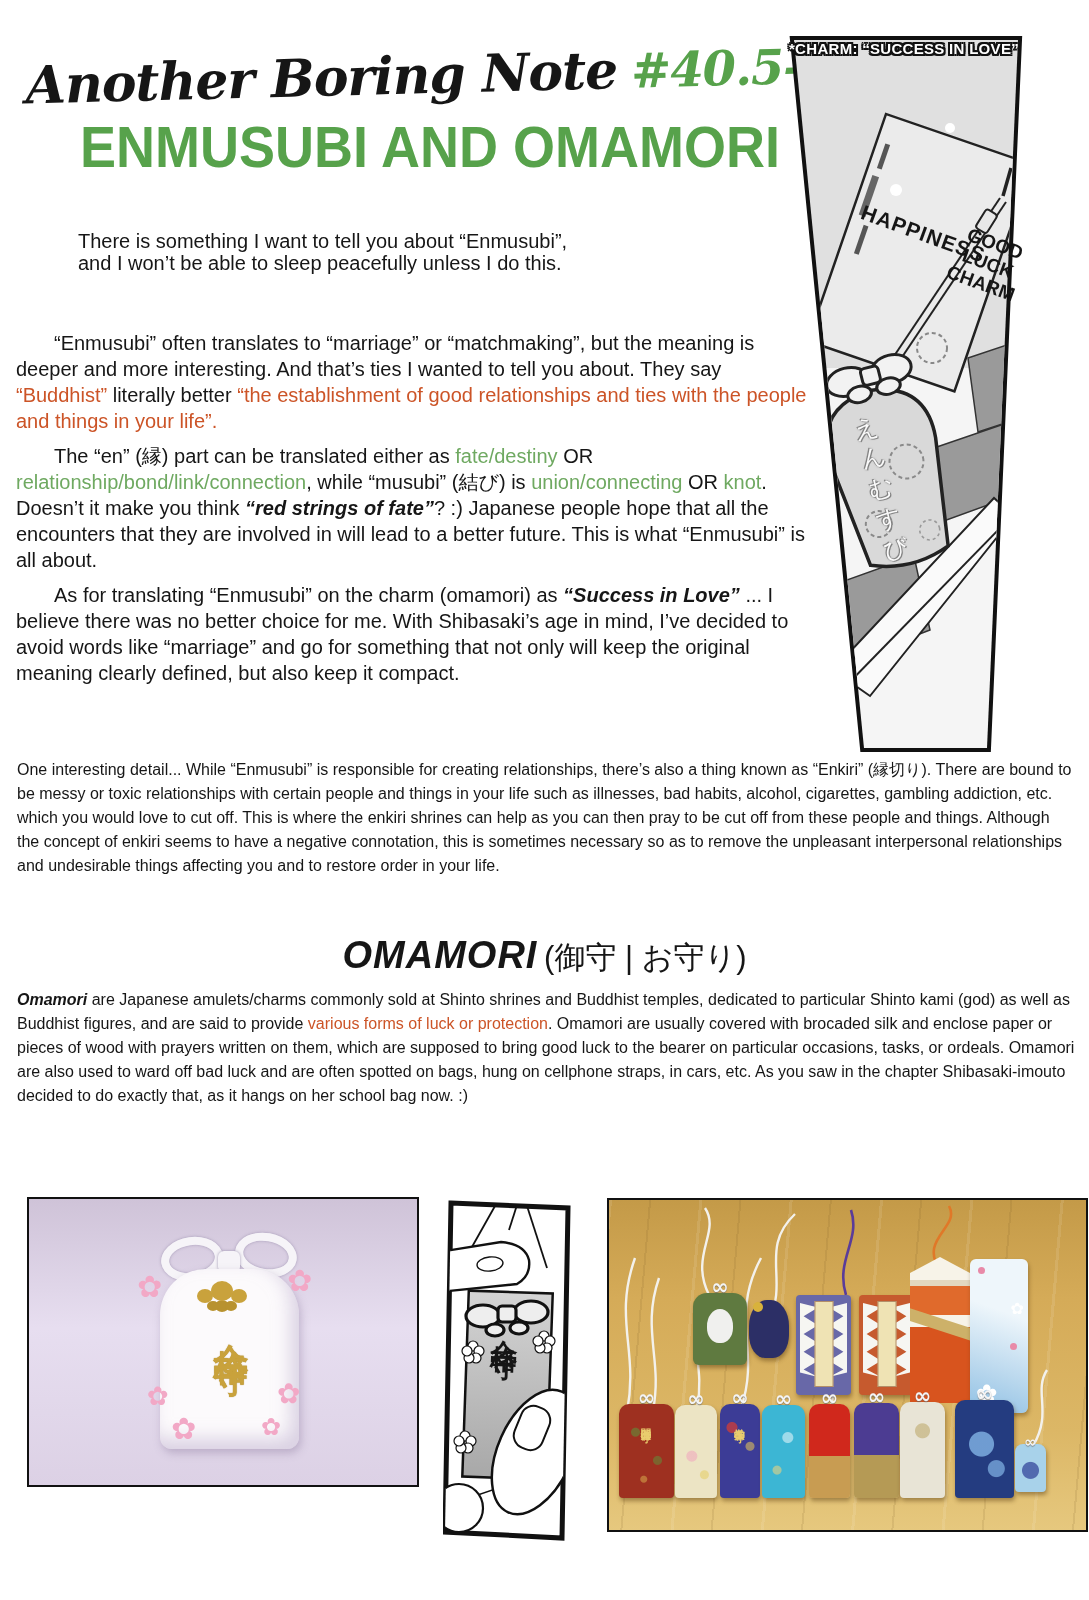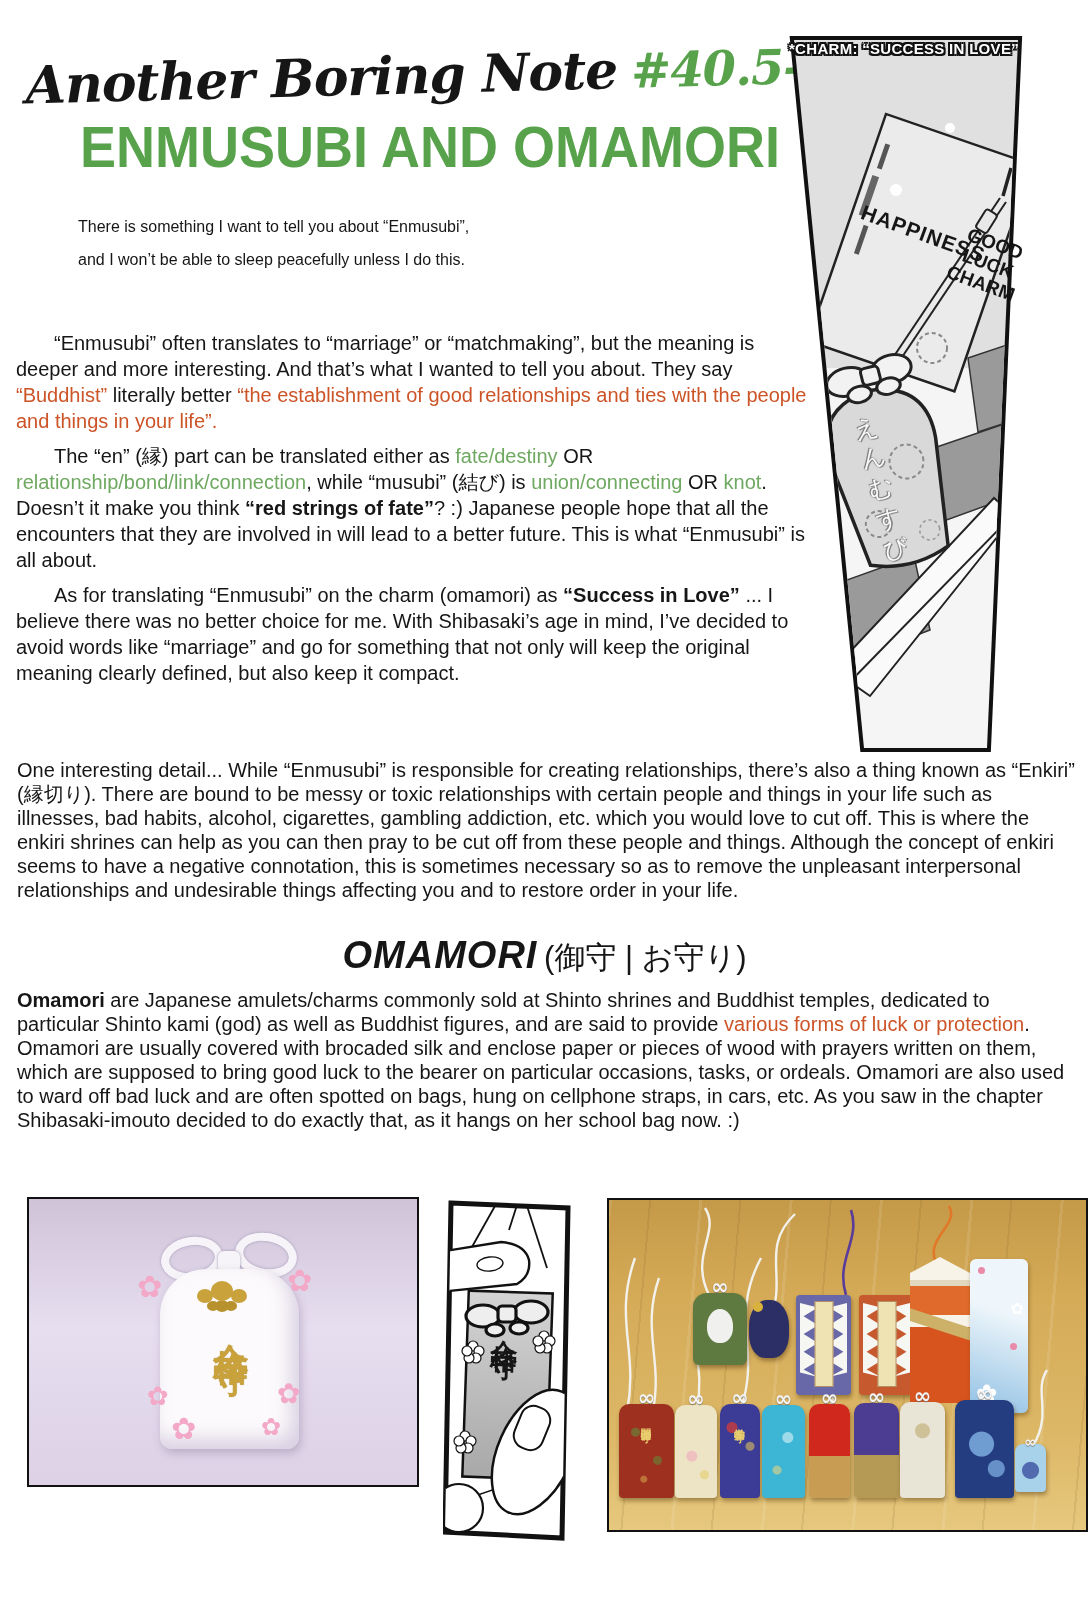--- a/index.html
+++ b/index.html
@@ -10,32 +10,32 @@
   .page{position:relative;width:1089px;height:1600px;background:#fff;overflow:hidden;
         font-family:"Liberation Sans",sans-serif;color:var(--ink);}
   
   .script-title{position:absolute;left:0;top:44px;width:860px;text-align:center;
       font-family:"DejaVu Serif",serif;font-style:italic;font-weight:bold;
       font-size:52px;letter-spacing:-1px;transform:rotate(-1.5deg);}
   .script-title .num{color:var(--title_green);font-size:48px;margin-left:14px;}
   .main-title{position:absolute;left:0;top:116px;width:860px;text-align:center;
       font-size:54px;font-weight:bold;color:var(--title_green);letter-spacing:0px;
       transform:scaleY(1.05);}
-  .intro{position:absolute;left:78px;top:210px;font-size:16px;line-height:33px;white-space:pre-line;}
+  .intro{position:absolute;left:78px;top:230px;font-size:20px;line-height:22px;white-space:pre-line;}
   
   .col{position:absolute;left:16px;top:330px;width:800px;font-size:20px;line-height:26px;}
   .col h2,.h-omamori{margin:0 0 8px 0;text-align:center;font-weight:normal;}
   .hb{font-weight:900;font-style:italic;font-size:38px;letter-spacing:1px;}
   .hk{font-size:31px;font-family:"Liberation Sans",sans-serif;}
   .col p{margin:0 0 9px 0;}
   .ind{text-indent:38px;}
   .g{color:var(--text_green);}
   .o{color:var(--text_orange);}
-  .bi{font-weight:900;}
-  .wide{position:absolute;left:17px;width:1058px;font-size:20px;line-height:24px;margin:0;}
+  .bi{font-weight:900;font-style:italic;}
+  .wide{position:absolute;left:17px;width:1058px;font-size:16px;line-height:24px;margin:0;}
   .h-omamori{position:absolute;left:0;top:934px;width:1089px;}
   
   .panel-top{position:absolute;left:778px;top:28px;width:250px;height:730px;}
   .panel-caption{position:absolute;left:788px;top:40px;width:232px;text-align:center;
       font-size:15px;font-weight:900;color:#ffffff;letter-spacing:.3px;
       text-shadow:-2px -2px 0 #111,2px -2px 0 #111,-2px 2px 0 #111,2px 2px 0 #111,0 -2px 0 #111,0 2px 0 #111,-2px 0 0 #111,2px 0 0 #111;}
   .lbl-happiness{position:absolute;left:858px;top:222px;font-size:21px;font-weight:900;
       transform:rotate(20deg);letter-spacing:1px;}
   .lbl-goodluck{position:absolute;left:946px;top:232px;width:84px;text-align:center;
       font-size:19px;font-weight:900;line-height:21px;white-space:pre-line;transform:rotate(20deg);}
@@ -119,21 +119,21 @@
 <div class="page">
 
   <div class="script-title">
     <span>Another Boring Note</span><span class="num">#40.5-1</span>
   </div>
   <div class="main-title">ENMUSUBI AND OMAMORI</div>
   <div class="intro">There is something I want to tell you about “Enmusubi”,
 and I won’t be able to sleep peacefully unless I do this.</div>
 
   <div class="col">
-    <p class="ind"><span>“Enmusubi” often translates to “marriage” or “matchmaking”, but the meaning is deeper and more interesting. And that’s what I wanted to tell you about. They say </span><span class="o">“Buddhist”</span><span> literally better </span><span class="o">“the establishment of good relationships and ties with the people and things in your life”.</span></p>
+    <p class="ind"><span>“Enmusubi” often translates to “marriage” or “matchmaking”, but the meaning is deeper and more interesting. And that’s ties I wanted to tell you about. They say </span><span class="o">“Buddhist”</span><span> literally better </span><span class="o">“the establishment of good relationships and ties with the people and things in your life”.</span></p>
     <p class="ind"><span>The “en” (縁) part can be translated either as </span><span class="g">fate/destiny</span><span> OR </span><span class="g">relationship/bond/link/connection</span><span>, while “musubi” (結び) is </span><span class="g">union/connecting</span><span> OR </span><span class="g">knot</span><span>. Doesn’t it make you think </span><span class="bi">“red strings of fate”</span><span>? :) Japanese people hope that all the encounters that they are involved in will lead to a better future. This is what “Enmusubi” is all about.</span></p>
     <p class="ind"><span>As for translating “Enmusubi” on the charm (omamori) as </span><span class="bi">“Success in Love”</span><span> ... I believe there was no better choice for me. With Shibasaki’s age in mind, I’ve decided to avoid words like “marriage” and go for something that not only will keep the original meaning clearly defined, but also keep it compact.</span></p>
   </div>
 
   <svg class="panel-top" viewBox="0 0 250 730" xmlns="http://www.w3.org/2000/svg">
     <defs>
       <clipPath id="cp1">
           <polygon points="16,12 240,12 209,720 86,720"></polygon>
         </clipPath>
     </defs>

